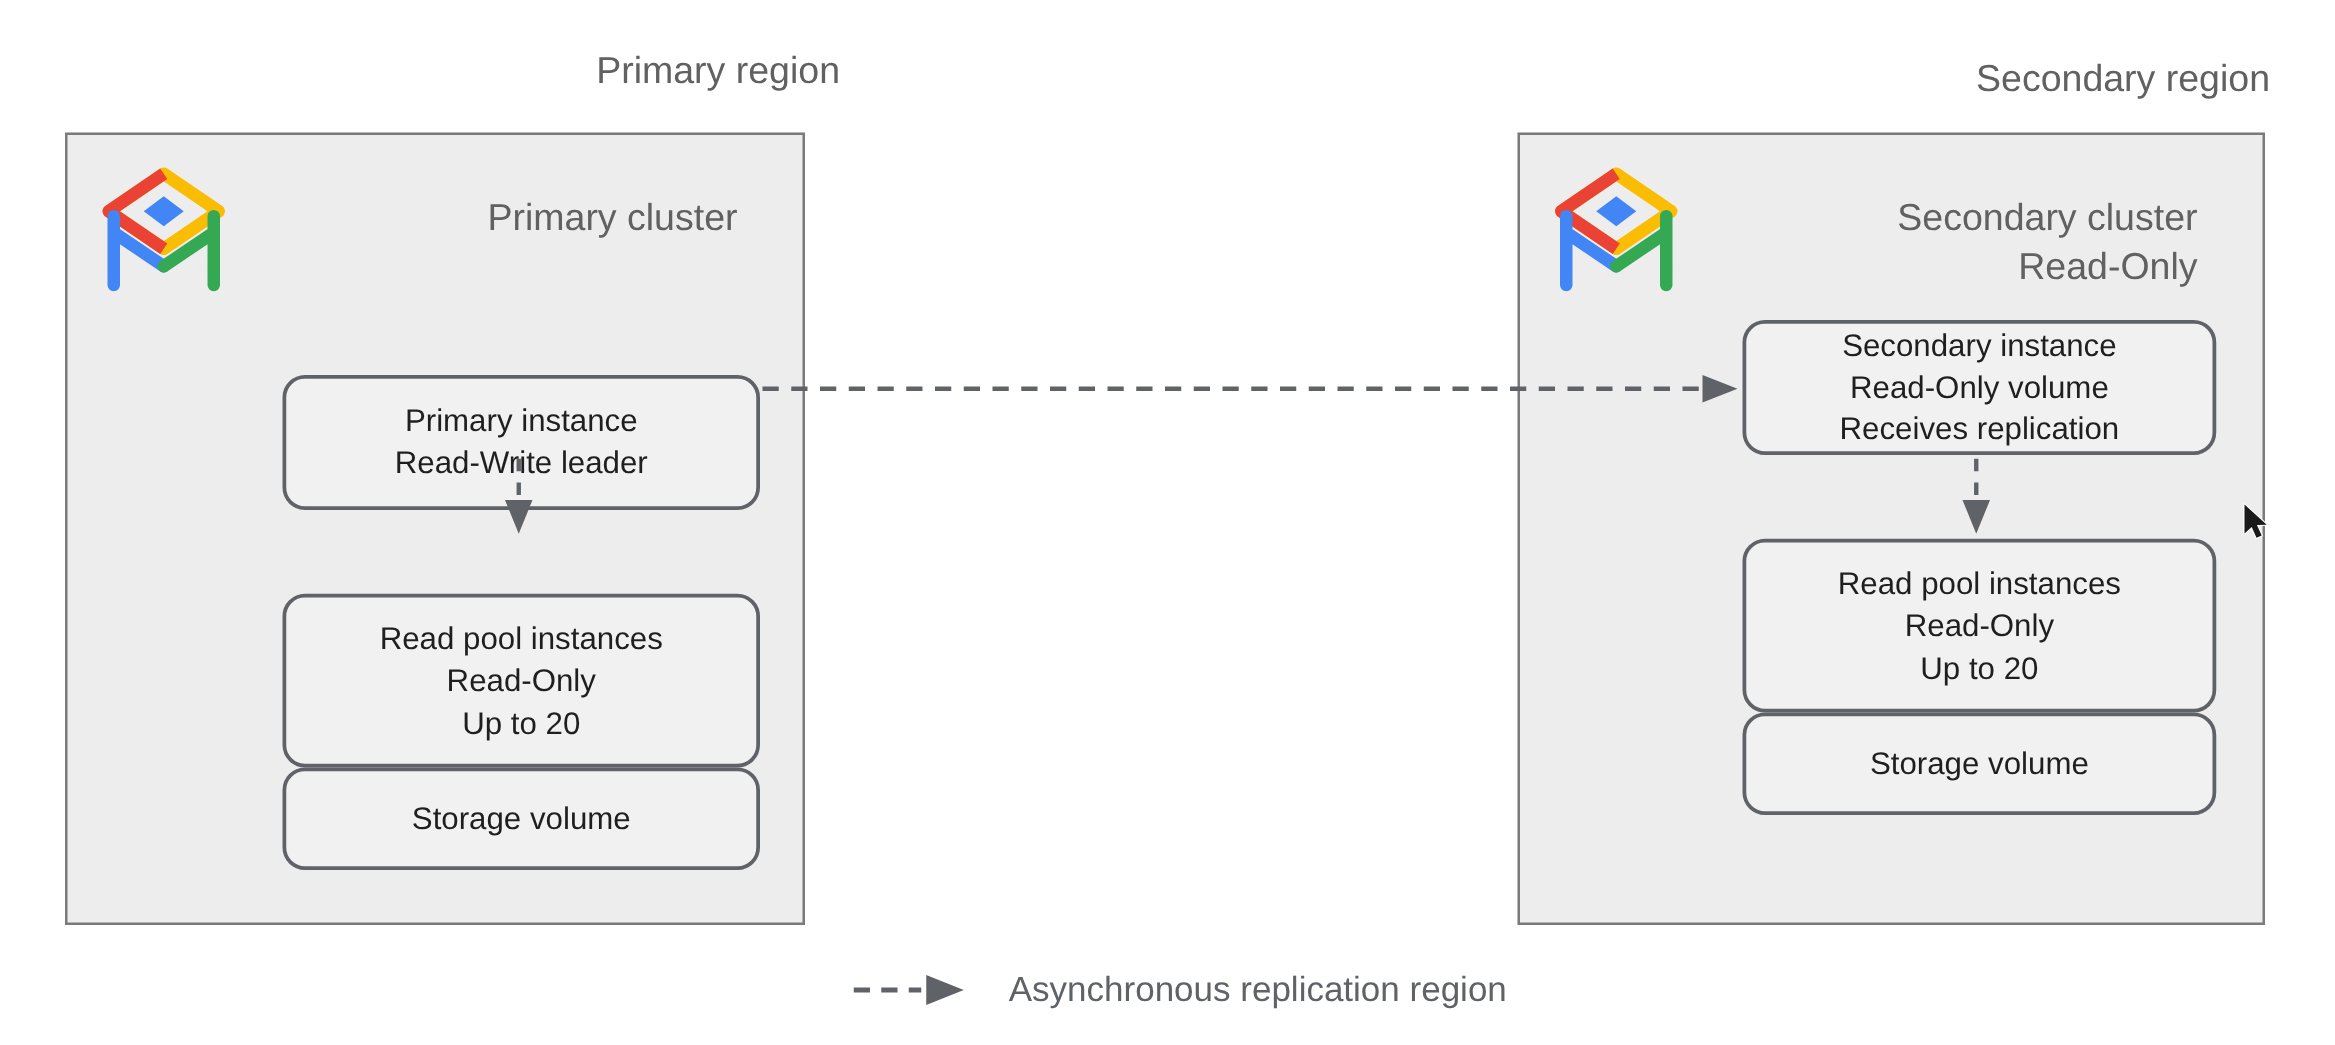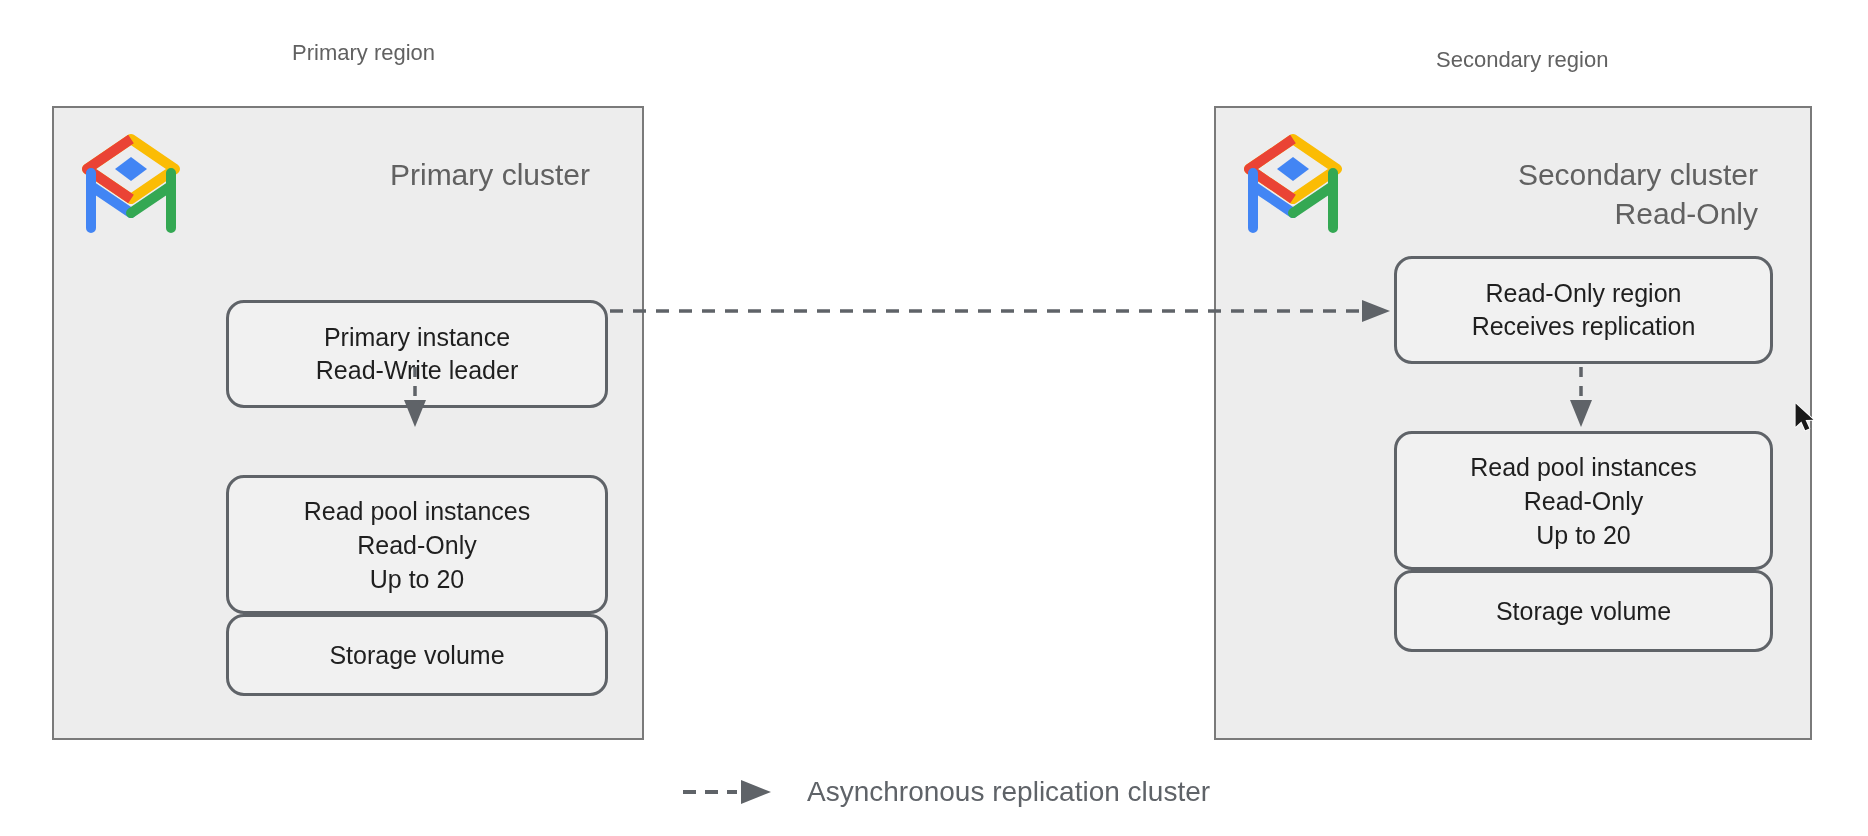--- a/index.html
+++ b/index.html
@@ -7,22 +7,22 @@
     position: relative;
     width: 1868px;
     height: 836px;
     background: #ffffff;
     font-family: "Liberation Sans", sans-serif;
     overflow: hidden;
   }
   .region-label {
     position: absolute;
     width: 380px;
-    text-align: left;
-    font-size: 22px;
+    text-align: right;
+    font-size: 30px;
     color: #616161;
     white-space: nowrap;
   }
   #region-label-primary  { left: 292px;  top: 40px; }
   #region-label-secondary{ left: 1436px; top: 47px; }
 
   .cluster {
     position: absolute;
     top: 106px;
     height: 634px;
@@ -136,21 +136,22 @@
       <path d="M55 11 L11 41 L55 71" fill="none" stroke="#EA4335" stroke-width="10" stroke-linejoin="round"></path>
       <polygon points="55,29 71,41 55,53 39,41" fill="#4285F4"></polygon>
       <path d="M15 45 L15 100 M15 58 L55 85" fill="none" stroke="#4285F4" stroke-width="10" stroke-linecap="round"></path>
       <path d="M95 45 L95 100 M95 58 L55 85" fill="none" stroke="#34A853" stroke-width="10" stroke-linecap="round"></path>
     </svg>
     <div class="cluster-title">
       <div>Secondary cluster</div>
       <div>Read-Only</div>
     </div>
     <div class="node n1">
-      <div class="node-line">Read-Only region</div>
+      <div class="node-line">Secondary instance</div>
+      <div class="node-line">Read-Only volume</div>
       <div class="node-line">Receives replication</div>
     </div>
     <div class="node n2">
       <div class="node-line">Read pool instances</div>
       <div class="node-line">Read-Only</div>
       <div class="node-line">Up to 20</div>
     </div>
     <div class="node n3">
       <div class="node-line">Storage volume</div>
     </div>
@@ -172,19 +173,19 @@
       <line x1="1581" y1="367" x2="1581" y2="399" stroke="#5F6368" stroke-width="3.5" stroke-dasharray="10 9"></line>
       <polygon points="1581,427 1570,400 1592,400" fill="#5F6368"></polygon>
     </g>
 
     <g>
       <line x1="683" y1="792" x2="737" y2="792" stroke="#5F6368" stroke-width="4" stroke-dasharray="13 9"></line>
       <polygon points="771,792 741,780 741,804" fill="#5F6368"></polygon>
     </g>
   </svg>
 
-  <div id="legend-label">Asynchronous replication cluster</div>
+  <div id="legend-label">Asynchronous replication region</div>
 
   <svg id="mouse-pointer" viewBox="0 0 16.25 25" xmlns="http://www.w3.org/2000/svg">
     <path d="M1 1 L1 15.5 L4.6 12.2 L7 17.6 L9.6 16.5 L7.2 11.2 L12.1 11.1 Z" fill="#1a1a1a" stroke="#ffffff" stroke-width="1.1" stroke-linejoin="round" paint-order="stroke"></path>
   </svg>
 
 </div>
 
 </body></html>

